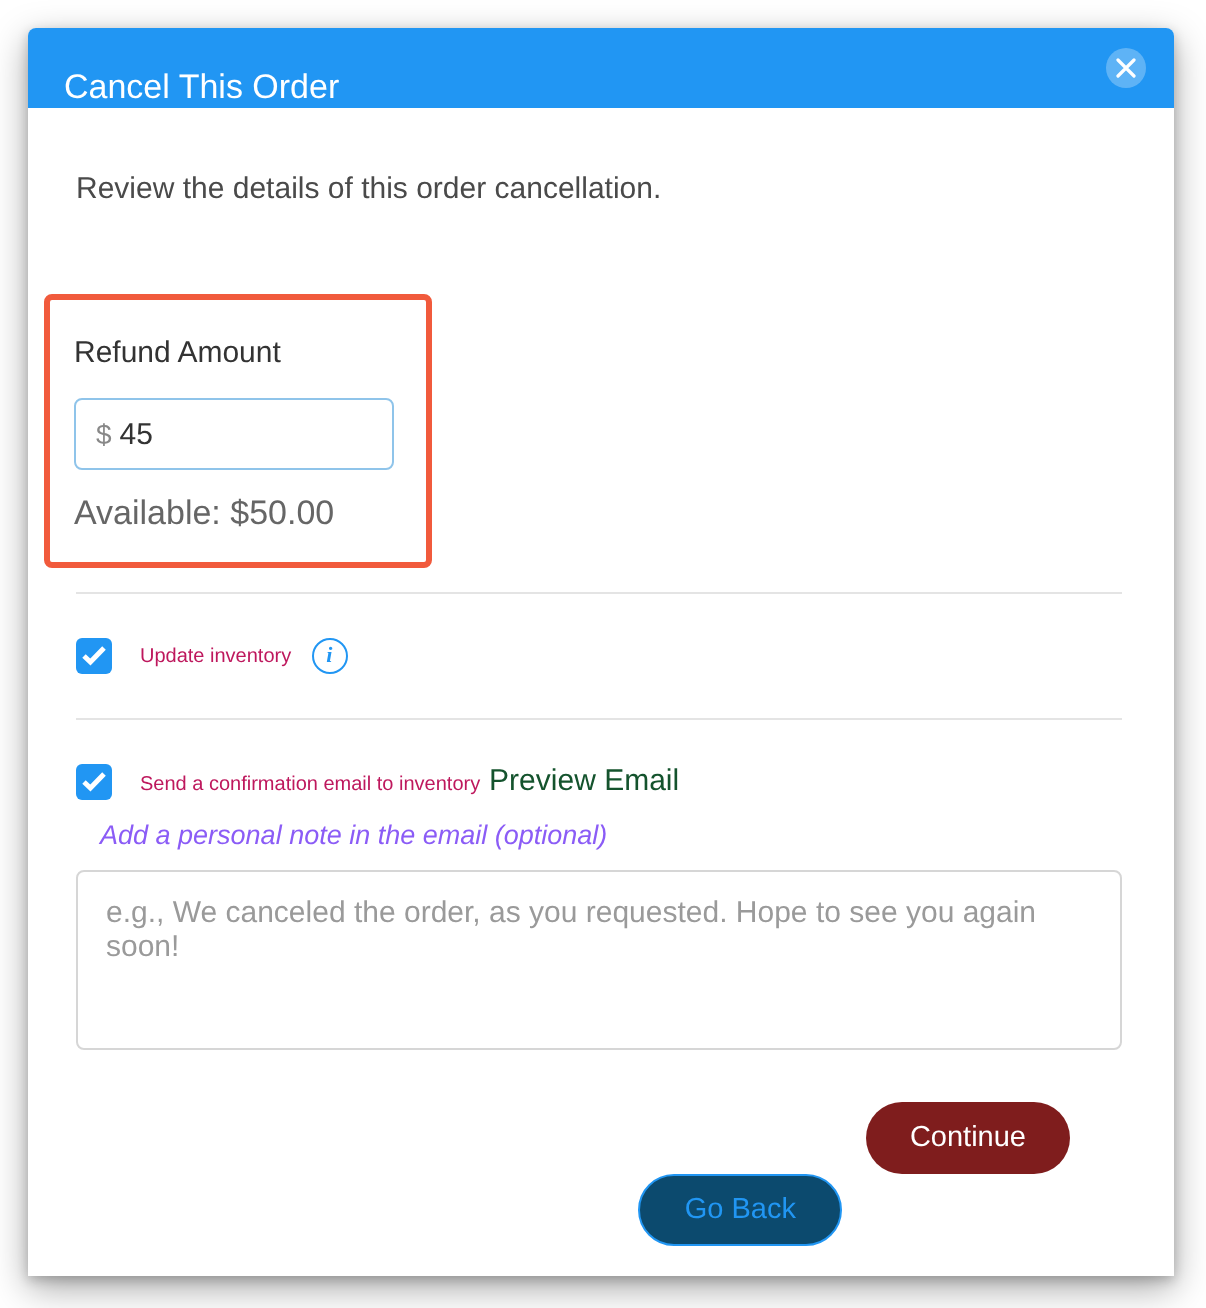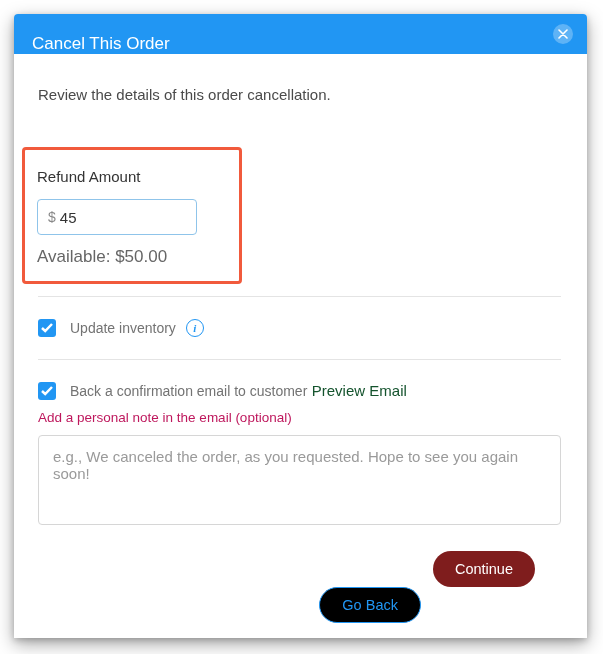--- a/index.html
+++ b/index.html
@@ -52,21 +52,21 @@
     }
     .intro {
       color: #4a4a4a;
       font-size: 15px;
       margin: 0 0 44px 14px;
     }
     .refund-box {
       border: 3px solid #f15a3c;
       border-radius: 4px;
       padding: 18px 16px 14px 12px;
-      width: 220px;
+      width: 194px;
       margin-left: -2px;
       margin-bottom: 12px;
     }
     .refund-label {
       color: #333;
       font-size: 15px;
       margin-bottom: 14px;
     }
     .amount-input-wrap {
       border: 1px solid #8fc4ea;
@@ -113,22 +113,22 @@
       border-radius: 3px;
       background: #2196f3;
       display: flex;
       align-items: center;
       justify-content: center;
       cursor: pointer;
       flex-shrink: 0;
     }
     .checkbox svg { width: 12px; height: 10px; fill: none; stroke: #fff; stroke-width: 2.5; }
     .option-text {
-      color: #737373;
-      font-size: 14px;
+      color: #be185d;
+      font-size: 10px;
     }
     .info-icon {
       width: 18px;
       height: 18px;
       border: 1.5px solid #2196f3;
       border-radius: 50%;
       display: flex;
       align-items: center;
       justify-content: center;
       color: #2196f3;
@@ -138,23 +138,24 @@
       font-weight: bold;
       cursor: pointer;
       margin-left: -4px;
     }
     .preview-link {
       color: #14532d;
       cursor: pointer;
       font-size: 15px;
     }
     .note-label {
-      color: #be185d;
+      color: #8b5cf6;
       font-size: 13.5px;
-      margin: 0 0 10px 14px;
+      margin: 0 0 10px 26px;
+      font-style: italic;
     }
     .note-textarea {
       display: block;
       margin-left: 14px;
       width: calc(100% - 14px);
       height: 90px;
       border: 1px solid #d6d6d6;
       border-radius: 4px;
       padding: 12px 14px;
       font-size: 15px;
@@ -177,21 +178,21 @@
       font-size: 14.5px;
       font-weight: 500;
       cursor: pointer;
       display: flex;
       align-items: center;
       justify-content: center;
       border: none;
       outline: none;
     }
     .btn-secondary {
-      background: #000000;
+      background: #0c4a6e;
       color: #2196f3;
       border: 1.5px solid #2196f3;
       margin-top: 36px;
     }
     .btn-primary {
       background: #7f1d1d;
       color: #fff;
     }
   </style>
 </head>
@@ -233,21 +234,21 @@
 
     <hr class="divider">
 
     <div class="option-row" style="padding-bottom:10px;">
       <div class="checkbox">
         <svg viewBox="0 0 12 10">
             <path d="M1 5 L4.2 8 L11 1"></path>
           </svg>
       </div>
       <span>
-        <span class="option-text">Back a confirmation email to customer</span>
+        <span class="option-text">Send a confirmation email to inventory</span>
         <span> </span>
         <span class="preview-link">Preview Email</span>
       </span>
     </div>
 
     <div class="note-label">Add a personal note in the email (optional)</div>
     <textarea class="note-textarea" placeholder="e.g., We canceled the order, as you requested. Hope to see you again soon!" style=""></textarea>
 
     <div class="modal-footer">
       <button class="btn btn-secondary">Go Back</button>

